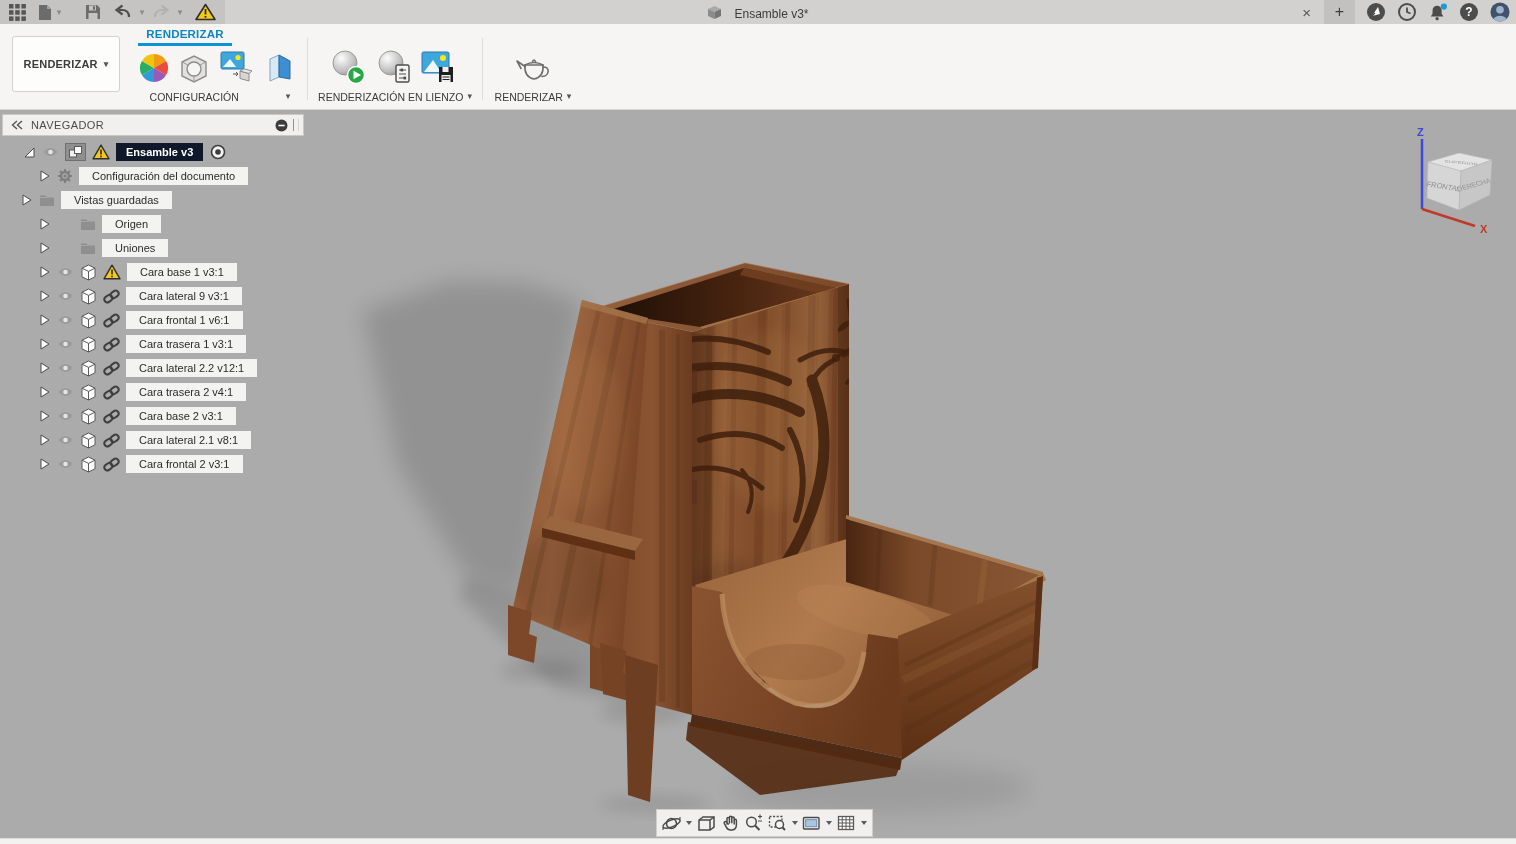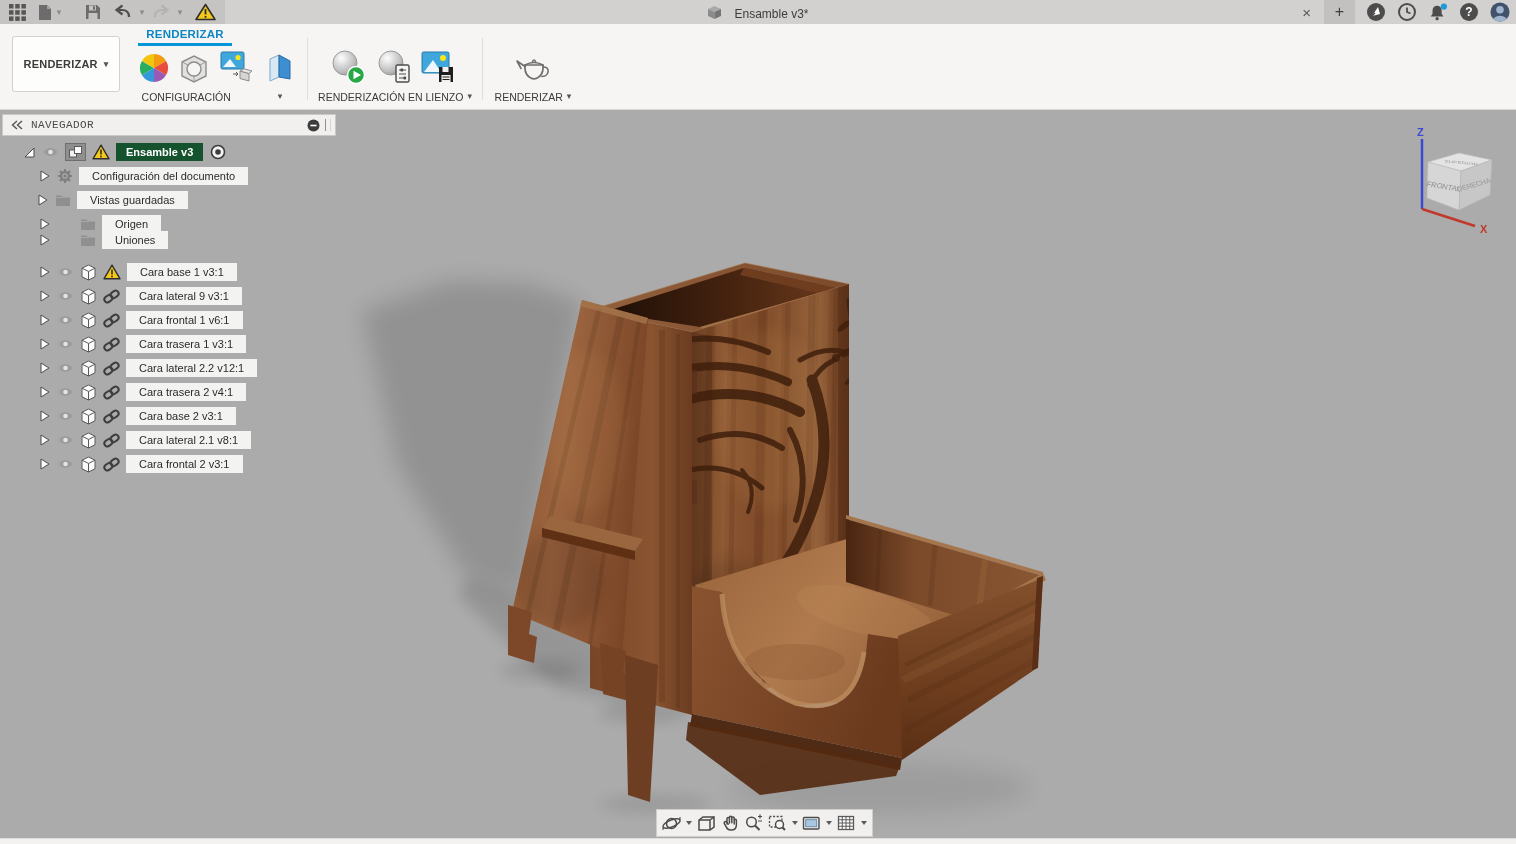--- a/index.html
+++ b/index.html
@@ -32,21 +32,21 @@
   .viewport{position:absolute;left:0;top:110px;width:1516px;height:728px;background:#ababab;z-index:1;}
   .model-svg{position:absolute;left:0;top:0;z-index:2;}
   .bottom-strip{position:absolute;left:0;top:838px;width:1516px;height:6px;background:#f3f2f0;border-top:1px solid #dddcda;z-index:5;}
   
   .panelbar{position:absolute;background:#f1f0ef;border:1px solid #c9c8c6;display:flex;align-items:center;z-index:20;height:22px;}
   .panelbar .ttl{font-size:11px;color:#4a4a4a;letter-spacing:.4px;}
   .grip{width:6px;height:12px;border-left:1px solid #8f8f8f;border-right:1px solid #d6d5d4;margin-left:5px;}
   
   .trow{position:absolute;display:flex;align-items:center;gap:6px;height:20px;z-index:20;}
   .chip{background:#f3f3f1;font-size:11px;color:#2b2b2b;height:18px;line-height:18px;padding:0 13px;white-space:nowrap;cursor:pointer;}
-  .chip.sel{background:#14532d;color:#fff;font-weight:bold;padding:0 10px;}
+  .chip.sel{background:#0f172a;color:#fff;font-weight:bold;padding:0 10px;}
   .ticon{display:flex;align-items:center;justify-content:center;}
   
   .navbar{position:absolute;left:656px;top:809px;width:217px;height:28px;background:#f1f0ee;border:1px solid #cfcecc;
           display:flex;align-items:center;gap:2px;padding:0 4px;z-index:20;}
   .nv{display:flex;align-items:center;justify-content:center;width:22px;height:22px;cursor:pointer;}
   .nv.small{width:9px;}
   .tri-down{width:0;height:0;border-left:3.5px solid transparent;border-right:3.5px solid transparent;border-top:4px solid #5a5a5a;}
   
   .viewcube{position:absolute;left:1395px;top:125px;z-index:15;cursor:pointer;}
   text{user-select:none;}
@@ -259,21 +259,21 @@
     <g opacity="0.95">
       <path d="M33,37 L64,28 L97,35 L66,46 Z" fill="#e6e6e6" stroke="#bdbdbd" stroke-width="0.6"></path>
       <path d="M33,37 L66,46 L64,85 L32,73 Z" fill="#d9d9d9" stroke="#bdbdbd" stroke-width="0.6"></path>
       <path d="M66,46 L97,35 L95,70 L64,85 Z" fill="#c9c9c9" stroke="#b5b5b5" stroke-width="0.6"></path>
       <text font-size="6.5" fill="#9a9a9a" text-anchor="middle" transform="translate(66 39) rotate(6) scale(1 0.55)">SUPERIOR</text>
       <text font-size="7.5" fill="#8f8f8f" text-anchor="middle" transform="translate(48 64) rotate(9) skewX(-8)">FRONTAL</text>
       <text font-size="7" fill="#939393" text-anchor="middle" transform="translate(80 62) rotate(-16) skewX(12)">DERECHA</text>
     </g>
   </svg>
 
-  <div class="panelbar" style="left:2px;top:114px;width:334px;font-family:Liberation Mono, monospace;">
+  <div class="panelbar" style="left:2px;top:114px;width:302px;">
     <span class="ticon" style="margin:0 8px 0 8px;">
       <svg width="12" height="10" viewBox="0 0 12 10">
           <path d="M6 1 1.5 5 6 9 M11 1 6.5 5 11 9" stroke="#555" stroke-width="1.4" fill="none"></path>
         </svg>
     </span>
     <span class="ttl">NAVEGADOR</span>
     <span style="margin-left:auto;display:flex;align-items:center;margin-right:4px;">
       <span class="ticon">
         <svg width="13" height="13" viewBox="0 0 13 13">
             <circle cx="6.5" cy="6.5" r="6" fill="#3c3c3c"></circle>
@@ -330,21 +330,21 @@
           <g stroke="#7f7f7f" stroke-width="2">
             <path d="M8 1v2.4M8 12.6V15M1 8h2.4M12.6 8H15M3 3l1.7 1.7M11.3 11.3 13 13M13 3l-1.7 1.7M4.7 11.3 3 13"></path>
           </g>
           <circle cx="8" cy="8" r="4" fill="none" stroke="#7f7f7f" stroke-width="2.4"></circle>
           <circle cx="8" cy="8" r="1.6" fill="#7f7f7f"></circle>
         </svg>
       </span>
     <span class="chip">Configuración del documento</span>
   </div>
 
-  <div class="trow" style="left:36px;top:190px;">
+  <div class="trow" style="left:20px;top:190px;">
     <span class="ticon">
         <svg width="13" height="14" viewBox="0 0 13 14">
           <path d="M3 2 L11 7 L3 12 Z" fill="#fdfdfd" stroke="#4c4c4c"></path>
         </svg>
       </span>
     <span class="ticon">
         <svg width="16" height="13" viewBox="0 0 16 13">
           <path d="M1 3.5 V1.5 h5.5 l1.2 2 H15 V12 H1 Z" fill="#8f8f8f"></path>
           <path d="M1 3.5 h6.7" stroke="#a8a8a8"></path>
         </svg>
@@ -366,21 +366,21 @@
       </span>
     <span class="ticon">
         <svg width="16" height="13" viewBox="0 0 16 13">
           <path d="M1 3.5 V1.5 h5.5 l1.2 2 H15 V12 H1 Z" fill="#8f8f8f"></path>
           <path d="M1 3.5 h6.7" stroke="#a8a8a8"></path>
         </svg>
       </span>
     <span class="chip">Origen</span>
   </div>
 
-  <div class="trow" style="left:38px;top:230px;">
+  <div class="trow" style="left:38px;top:238px;">
     <span class="ticon">
         <svg width="13" height="14" viewBox="0 0 13 14">
           <path d="M3 2 L11 7 L3 12 Z" fill="#fdfdfd" stroke="#4c4c4c"></path>
         </svg>
       </span>
     <span class="ticon">
         <svg width="17" height="12" viewBox="0 0 17 12">
           <path d="M1.5 6 Q8.5 -2 15.5 6 Q8.5 14 1.5 6Z" fill="none" stroke="#ababab" stroke-width="1.4"></path>
           <line x1="3" y1="11" x2="14" y2="1" stroke="#ababab" stroke-width="1.4"></line>
         </svg>
@@ -750,21 +750,21 @@
         <path d="M21,21 L30,23.5 L30,31 L21,28.5 Z" fill="#d6d5d4" stroke="#8c8c8c"></path>
         <path d="M21,21 L25,18.8 L33,21 L30,23.5 Z" fill="#e9e8e7" stroke="#8c8c8c"></path>
       </svg>
     </span>
     <span class="tool" style="left:264px;top:28px;">
       <svg width="32" height="32" viewBox="0 0 32 32">
         <path d="M6,7 L15,3 L15,25 L6,29 Z" fill="#d8e8f4" stroke="#7fa8c9"></path>
         <path d="M15,3 L26,9 L26,27 L15,25 Z" fill="#3d8fd1" stroke="#2a6ba3"></path>
       </svg>
     </span>
-    <div class="grp-lbl" style="left:152px;width:120px;gap:47px;">
+    <div class="grp-lbl" style="left:160px;width:120px;gap:47px;">
       <span>CONFIGURACIÓN</span>
       <span class="caret">▾</span>
     </div>
 
     <div class="grp-sep" style="left:307px;"></div>
 
     <span class="tool" style="left:330px;top:26px;">
       <svg width="38" height="36" viewBox="0 0 38 36">
         <defs>
             <radialGradient id="sg1" cx="0.35" cy="0.3" r="0.8">

